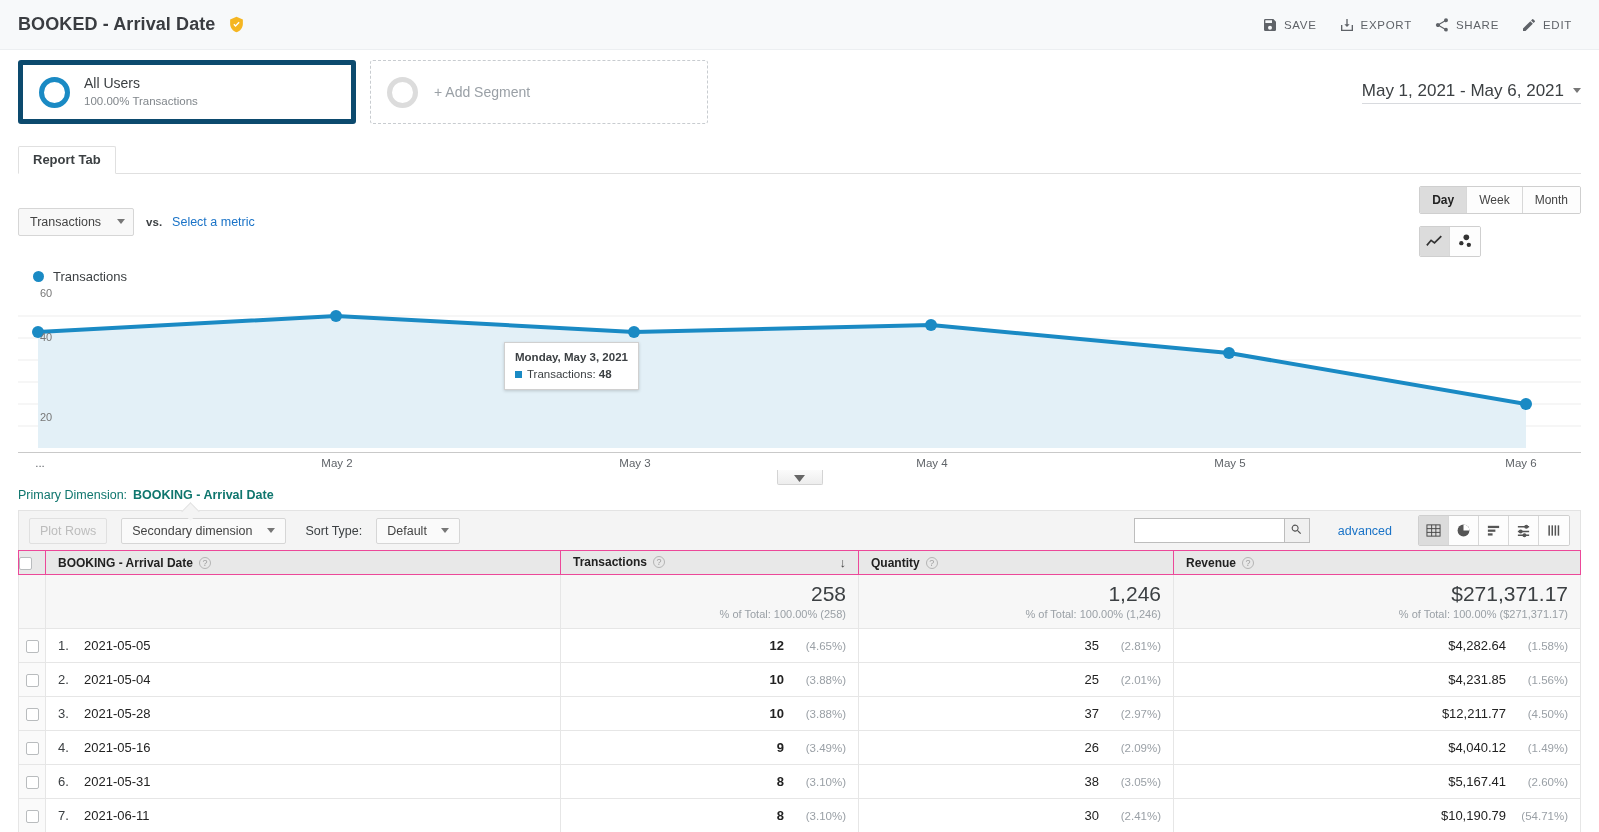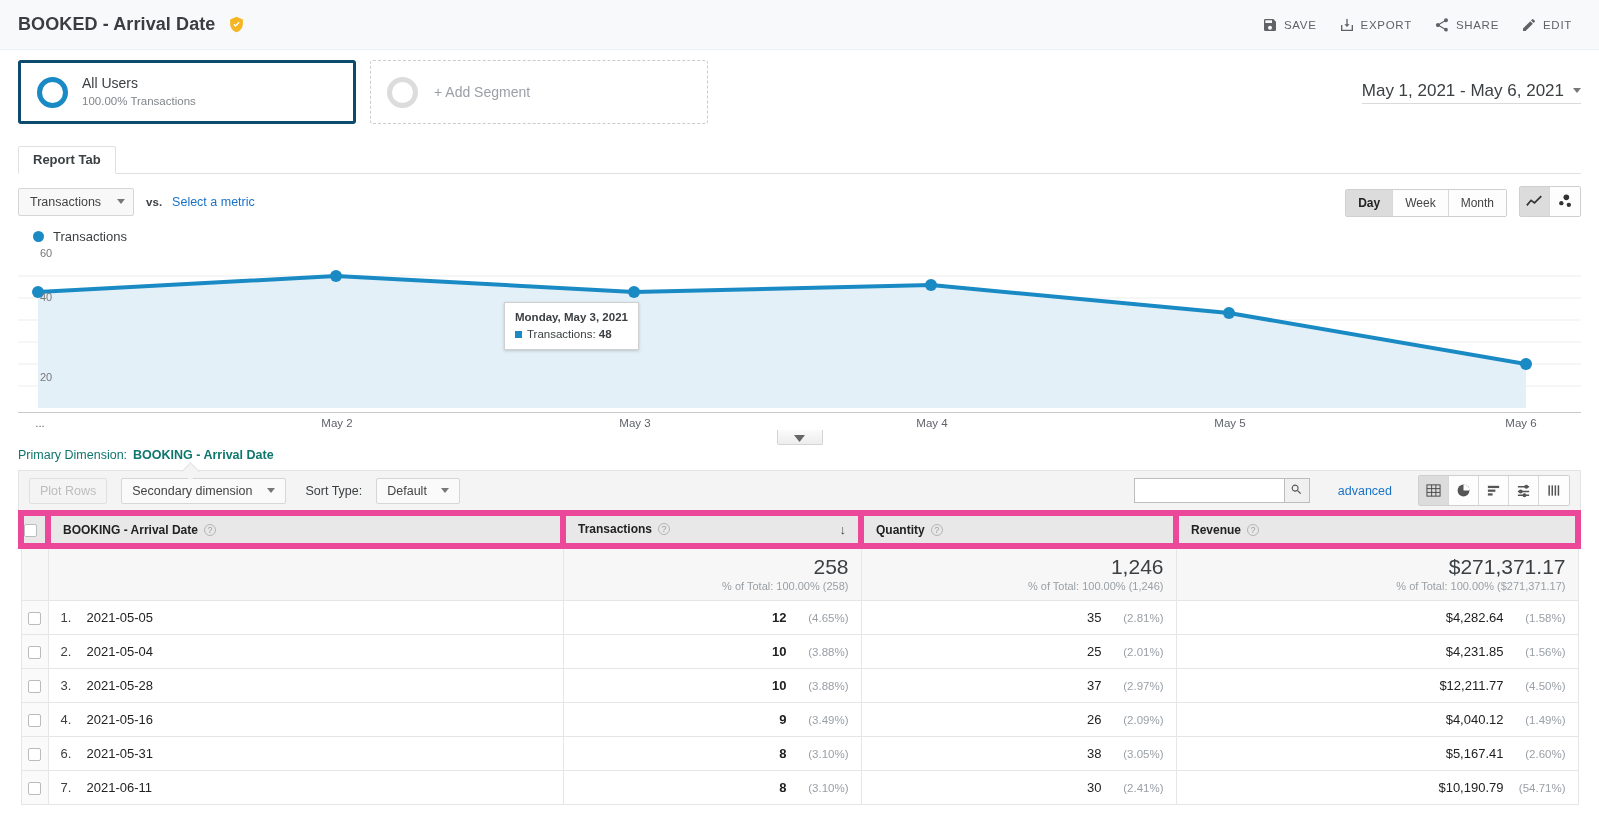--- a/index.html
+++ b/index.html
@@ -27,21 +27,21 @@
   .tb-btn {
     display:flex; align-items:center; gap:6px; padding:6px 9px;
     font-size:11.5px; color:#5f6368; letter-spacing:.7px; cursor:pointer;
     background:none; border:none; font-family:inherit;
   }
   .tb-btn svg { display:block; }
 
   
   .segment-row { display:flex; align-items:center; padding:10px 18px 0 18px; }
   .segment {
-    width:338px; height:64px; border:3px solid #0c4a6e; border-radius:3px;
+    width:338px; height:64px; border:5px solid #0c4a6e; border-radius:3px;
     background:#fff; display:flex; align-items:center; padding:0 16px;
     cursor:pointer;
   }
   .segment.add {
     border:1px dashed #c8ccd0; margin-left:14px; background:transparent;
   }
   .seg-ring {
     width:31px; height:31px; border-radius:50%; border:5px solid #1a8ac4;
     flex:none;
   }
@@ -74,21 +74,21 @@
     padding:6px 8px 6px 11px; font-size:12.5px; color:#444;
     display:flex; align-items:center; gap:16px; cursor:pointer;
   }
   .caret {
     width:0; height:0; border-left:4px solid transparent;
     border-right:4px solid transparent; border-top:5px solid #777;
   }
   .vs-label { font-size:11.5px; font-weight:bold; color:#3c4043; margin:0 10px 0 12px; }
   .link { color:#1a73c7; font-size:12.5px; cursor:pointer; }
 
-  .chartopts { margin-left:auto; display:flex; align-items:flex-end; gap:12px; }
+  .chartopts { margin-left:auto; display:flex; align-items:flex-start; gap:12px;flex-direction:column; }
   .segctl { display:flex; border:1px solid #cfcfcf; border-radius:2px; overflow:hidden; }
   .segctl div {
     padding:6px 12px; font-size:12px; color:#444; background:#fdfdfd;
     border-right:1px solid #d8d8d8; cursor:pointer; font-weight:normal;
   }
   .segctl div:last-child { border-right:none; }
   .segctl div.on { background:#dcdcdc; font-weight:bold; color:#222; }
   .iconset { display:flex; border:1px solid #cfcfcf; border-radius:2px; overflow:hidden; }
   .iconset div {
     width:30px; height:29px; display:flex; align-items:center; justify-content:center;
@@ -152,21 +152,21 @@
   }
   .searchbtn {
     width:26px; height:25px; border:1px solid #bdbdbd; background:#f0f0f0;
     display:flex; align-items:center; justify-content:center; cursor:pointer;
   }
   .adv { margin:0 12px 0 14px; }
 
   
   .tbl { margin:0 18px; width:calc(100% - 36px); border-collapse:collapse; table-layout:fixed; }
   .tbl th {
-    background:#e8e8e8; border:6px solid #ec4899; height:33px;
+    background:#e8e8e8; border:1px solid #ec4899; height:24px;
     font-size:12px; font-weight:bold; color:#222; text-align:left;
     padding:0 12px; vertical-align:middle;
   }
   .tbl th.num { text-align:left; }
   .help {
     display:inline-block; width:12px; height:12px; border:1px solid #b5b5b5;
     border-radius:50%; color:#9e9e9e; font-size:9px; line-height:11px;
     text-align:center; margin-left:6px; vertical-align:1px; font-weight:normal;
     cursor:pointer;
   }

